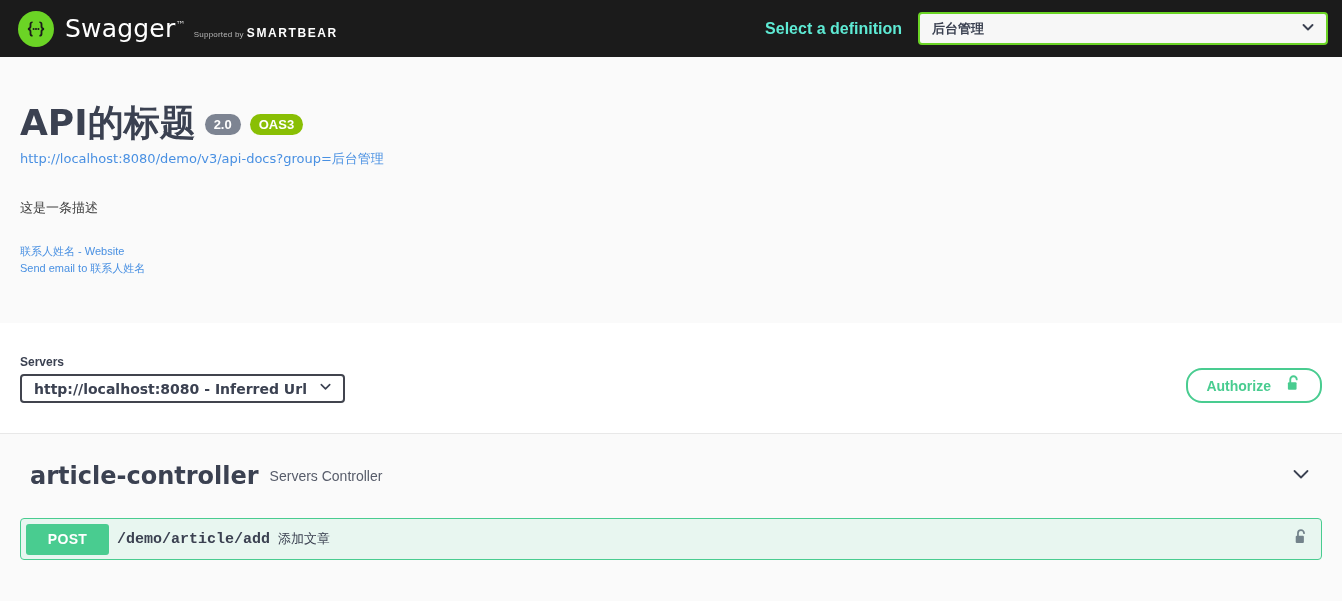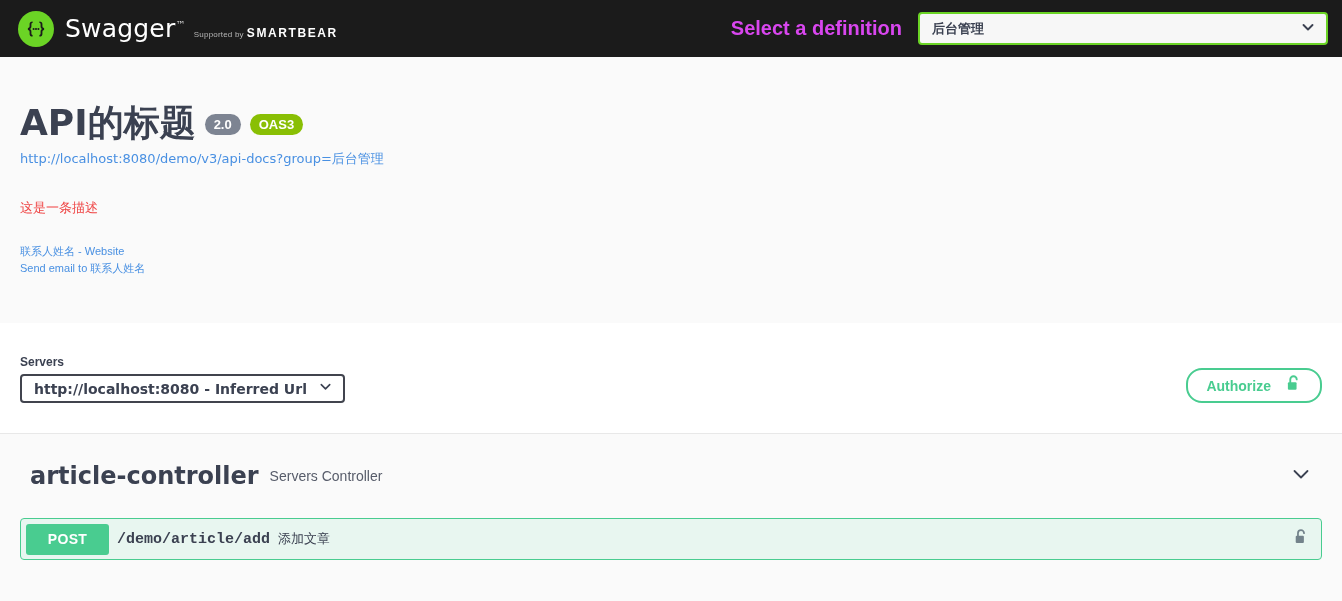--- a/index.html
+++ b/index.html
@@ -65,22 +65,22 @@
     color: #ffffff;
     letter-spacing: 1.6px;
     font-weight: 700;
     margin-left: 3px;
     margin-top: 45px;
   }
 
   .topbar-spacer { flex: 1 1 auto; }
 
   .def-label {
-    color: #d946ef;
-    font-size: 20px;
+    color: #5eead4;
+    font-size: 16px;
     font-weight: 700;
     margin-right: 16px;
     white-space: nowrap;
   }
   .def-select {
     width: 410px;
     height: 33px;
     background: #f7f7f7;
     border: 2px solid #6bd425;
     border-radius: 4px;
@@ -141,21 +141,21 @@
     margin-top: 8px;
     font-size: 13px;
     color: #4990e2;
     text-decoration: none;
     display: inline-block;
     font-family: "DejaVu Sans", sans-serif;
   }
   .api-desc {
     margin-top: 31px;
     font-size: 13px;
-    color: #ef4444;
+    color: #404040;
   }
   .contact {
     margin-top: 26px;
     font-size: 11px;
     line-height: 1.55;
   }
   .contact a {
     color: #4990e2;
     text-decoration: none;
     display: block;

